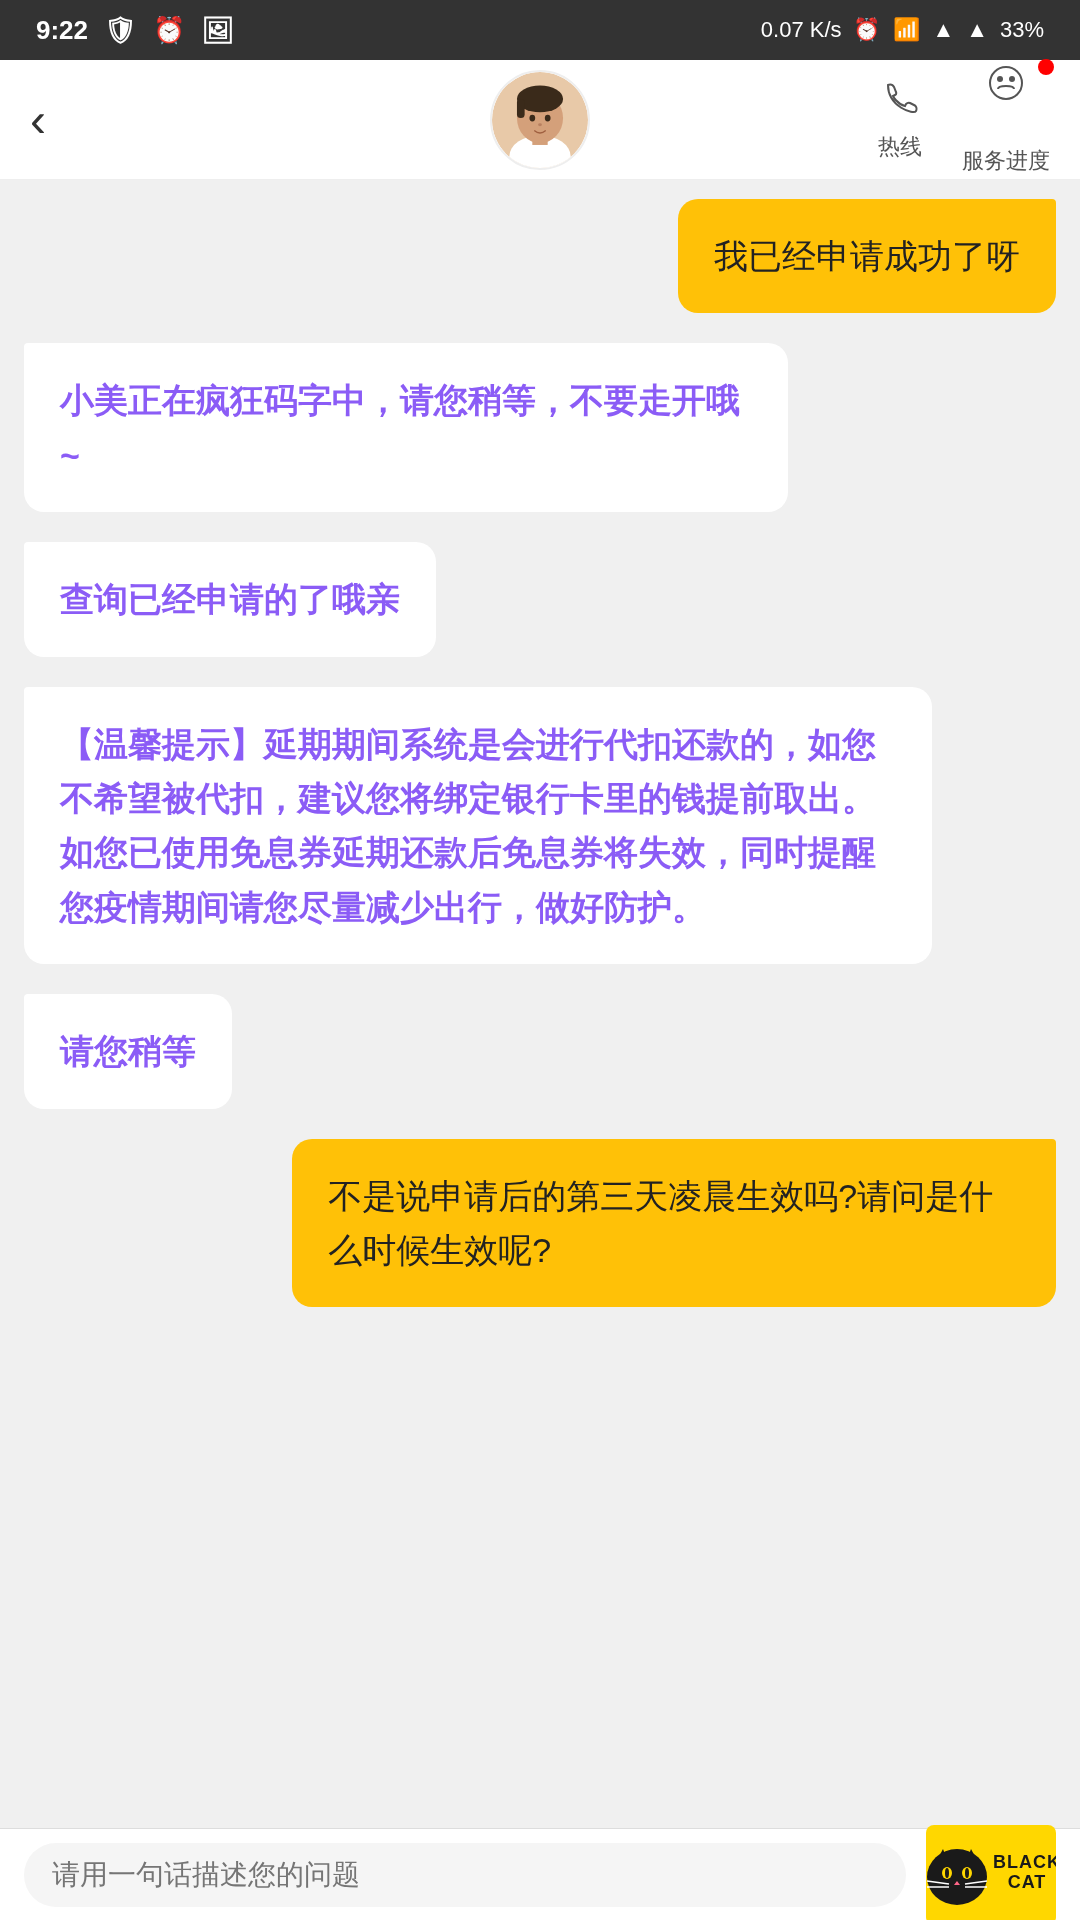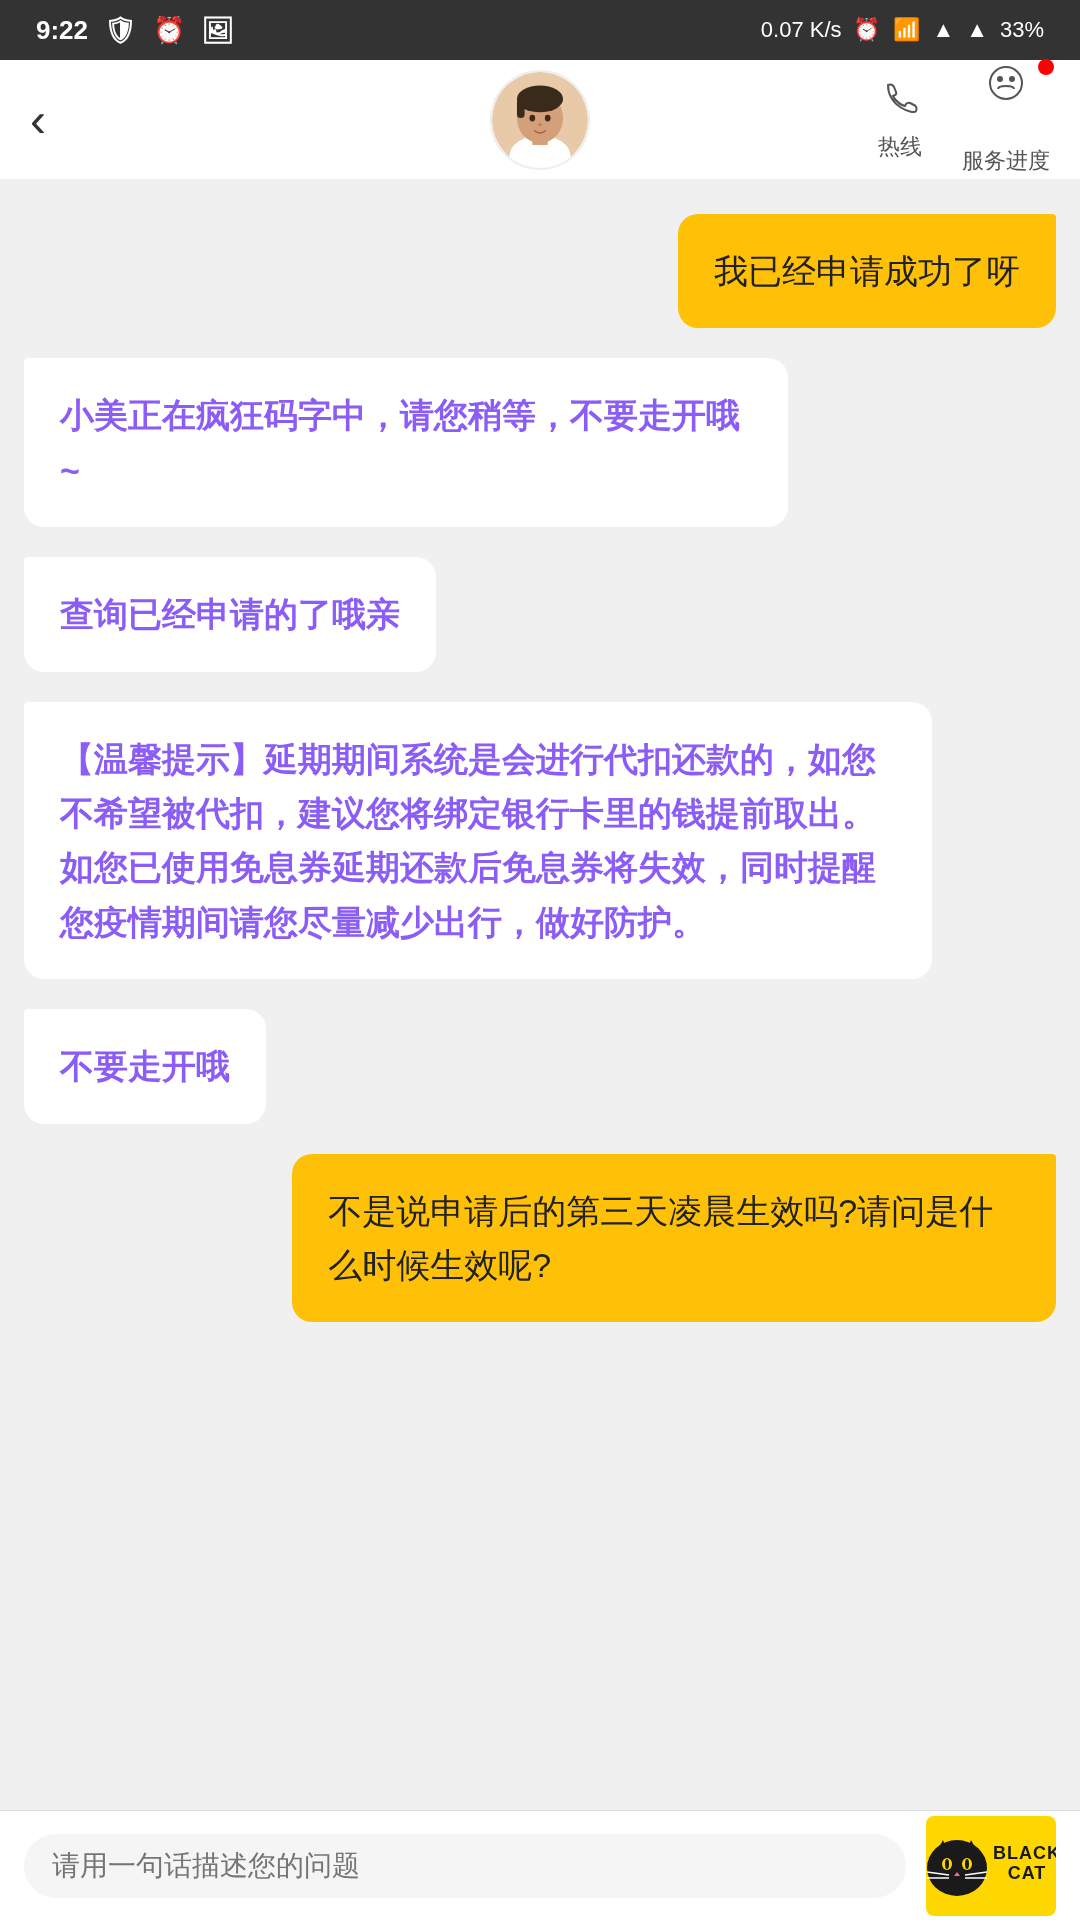--- a/index.html
+++ b/index.html
@@ -107,21 +107,21 @@
       position: absolute;
       top: -4px;
       right: -4px;
     }
 
     
     .chat-area {
       width: 100%;
       height: calc(1920px - 60px - 120px - 100px);
       overflow-y: auto;
-      padding: 34px 24px;
+      padding: 19px 24px;
       display: flex;
       flex-direction: column;
       gap: 30px;
       background: #f0f0f0;
     }
 
     
     .message-row {
       display: flex;
       width: 100%;
@@ -155,21 +155,21 @@
       border-top-left-radius: 4px;
       font-weight: bold;
     }
 
     
     .input-bar {
       position: absolute;
       bottom: 0;
       left: 0;
       width: 100%;
-      height: 110px;
+      height: 92px;
       background: white;
       border-top: 1px solid #ddd;
       display: flex;
       align-items: center;
       padding: 0 24px;
       gap: 20px;
     }
 
     .input-field {
       flex: 1;
@@ -305,21 +305,21 @@
 
   <div class="message-row received">
     <div class="bubble received" style="max-width:88%;">
       <span>【温馨提示】延期期间系统是会进行代扣还款的，如您不希望被代扣，建议您将绑定银行卡里的钱提前取出。如您已使用免息券延期还款后免息券将失效，同时提醒您疫情期间请您尽量减少出行，做好防护。</span>
     </div>
   </div>
 
 
   <div class="message-row received">
     <div class="bubble received">
-      <span>不要走开哦</span>
+      <span>请您稍等</span>
     </div>
   </div>
 
   <div class="message-row sent">
     <div class="bubble sent">
       <span>不是说申请后的第三天凌晨生效吗?请问是什么时候生效呢?</span>
     </div>
   </div>
 
 </div>

